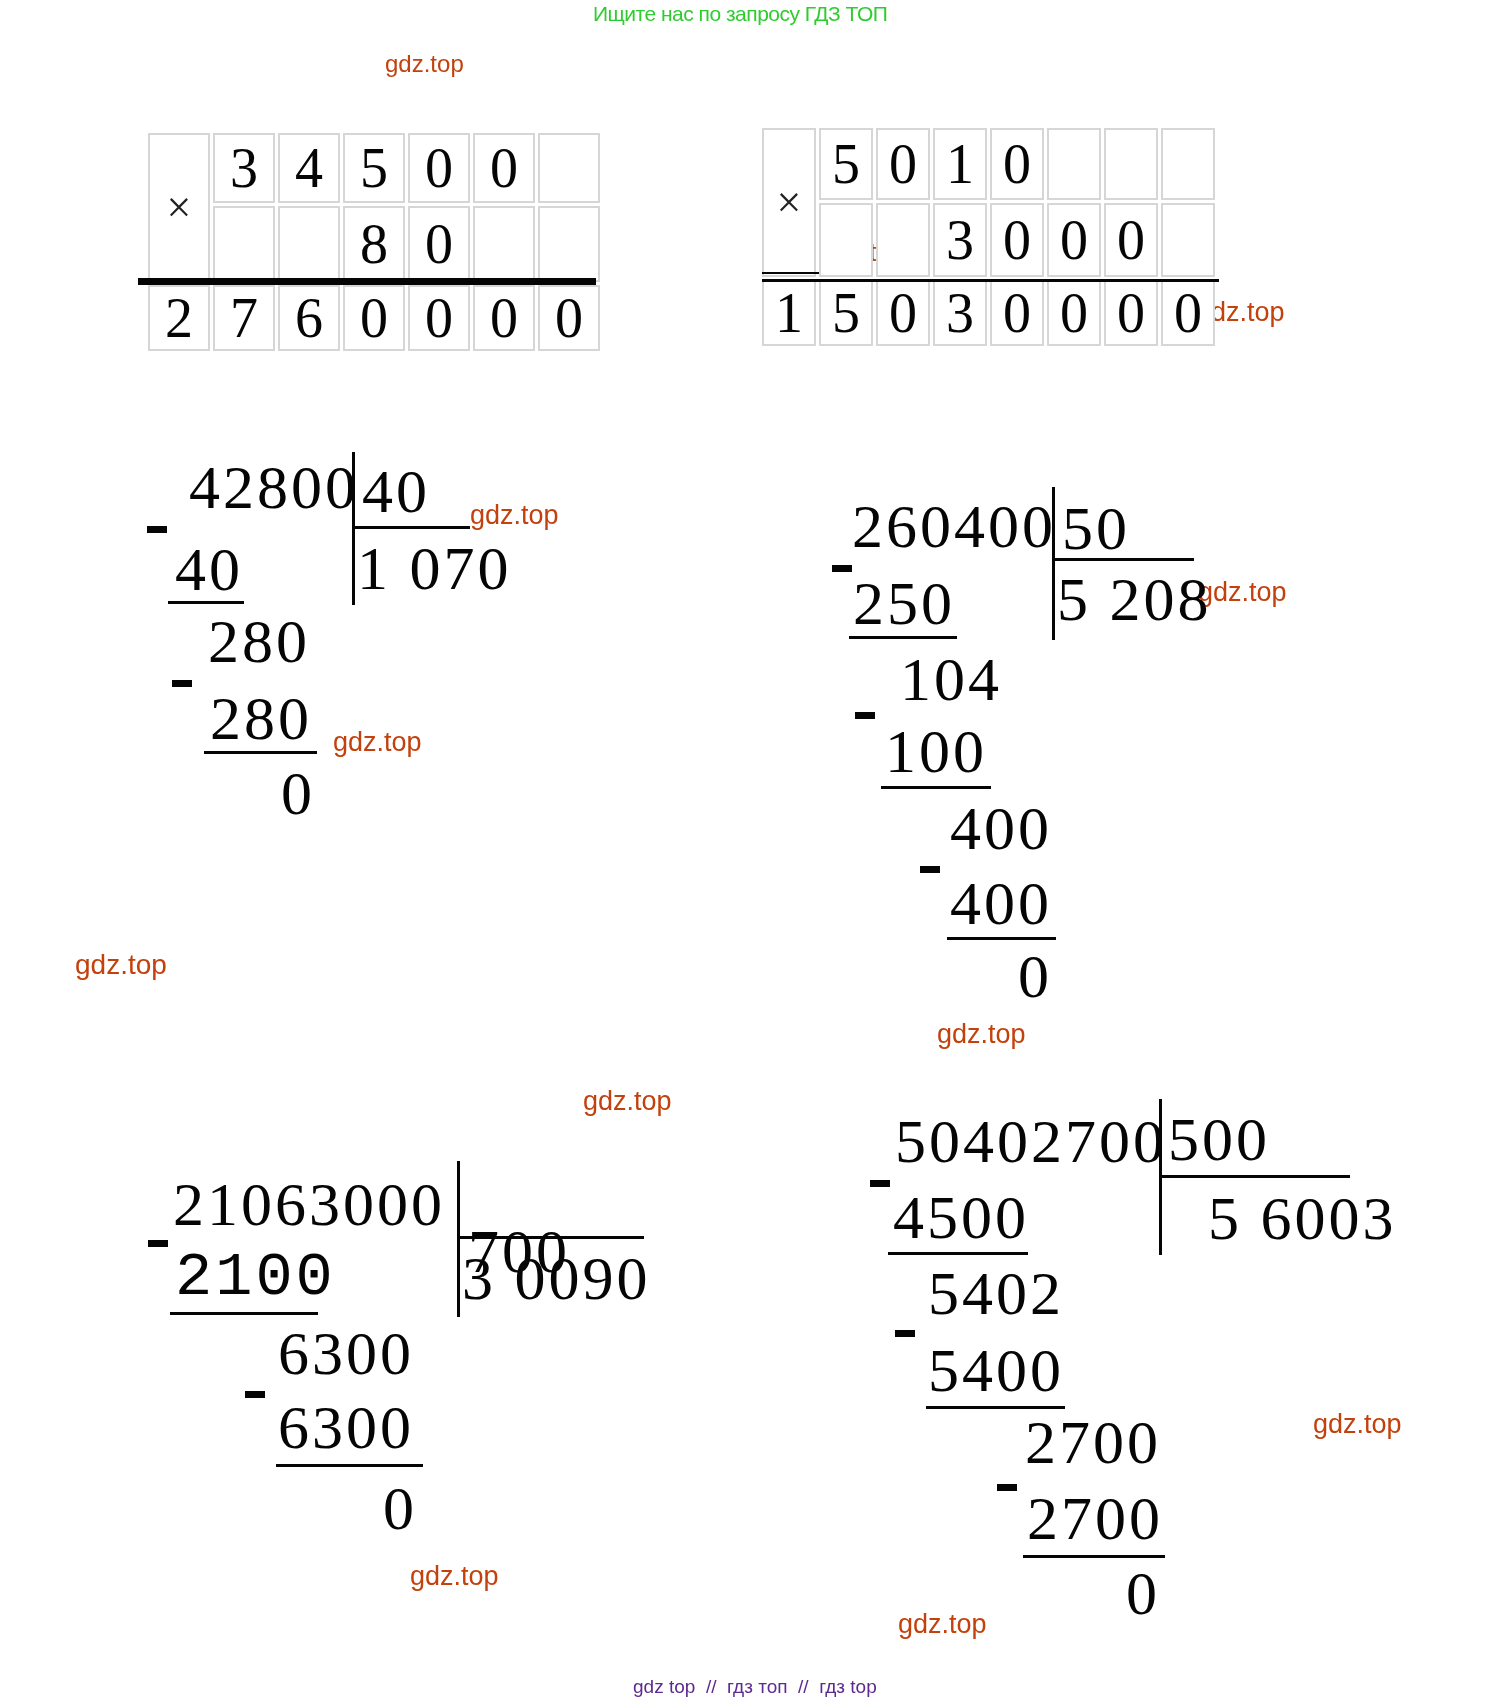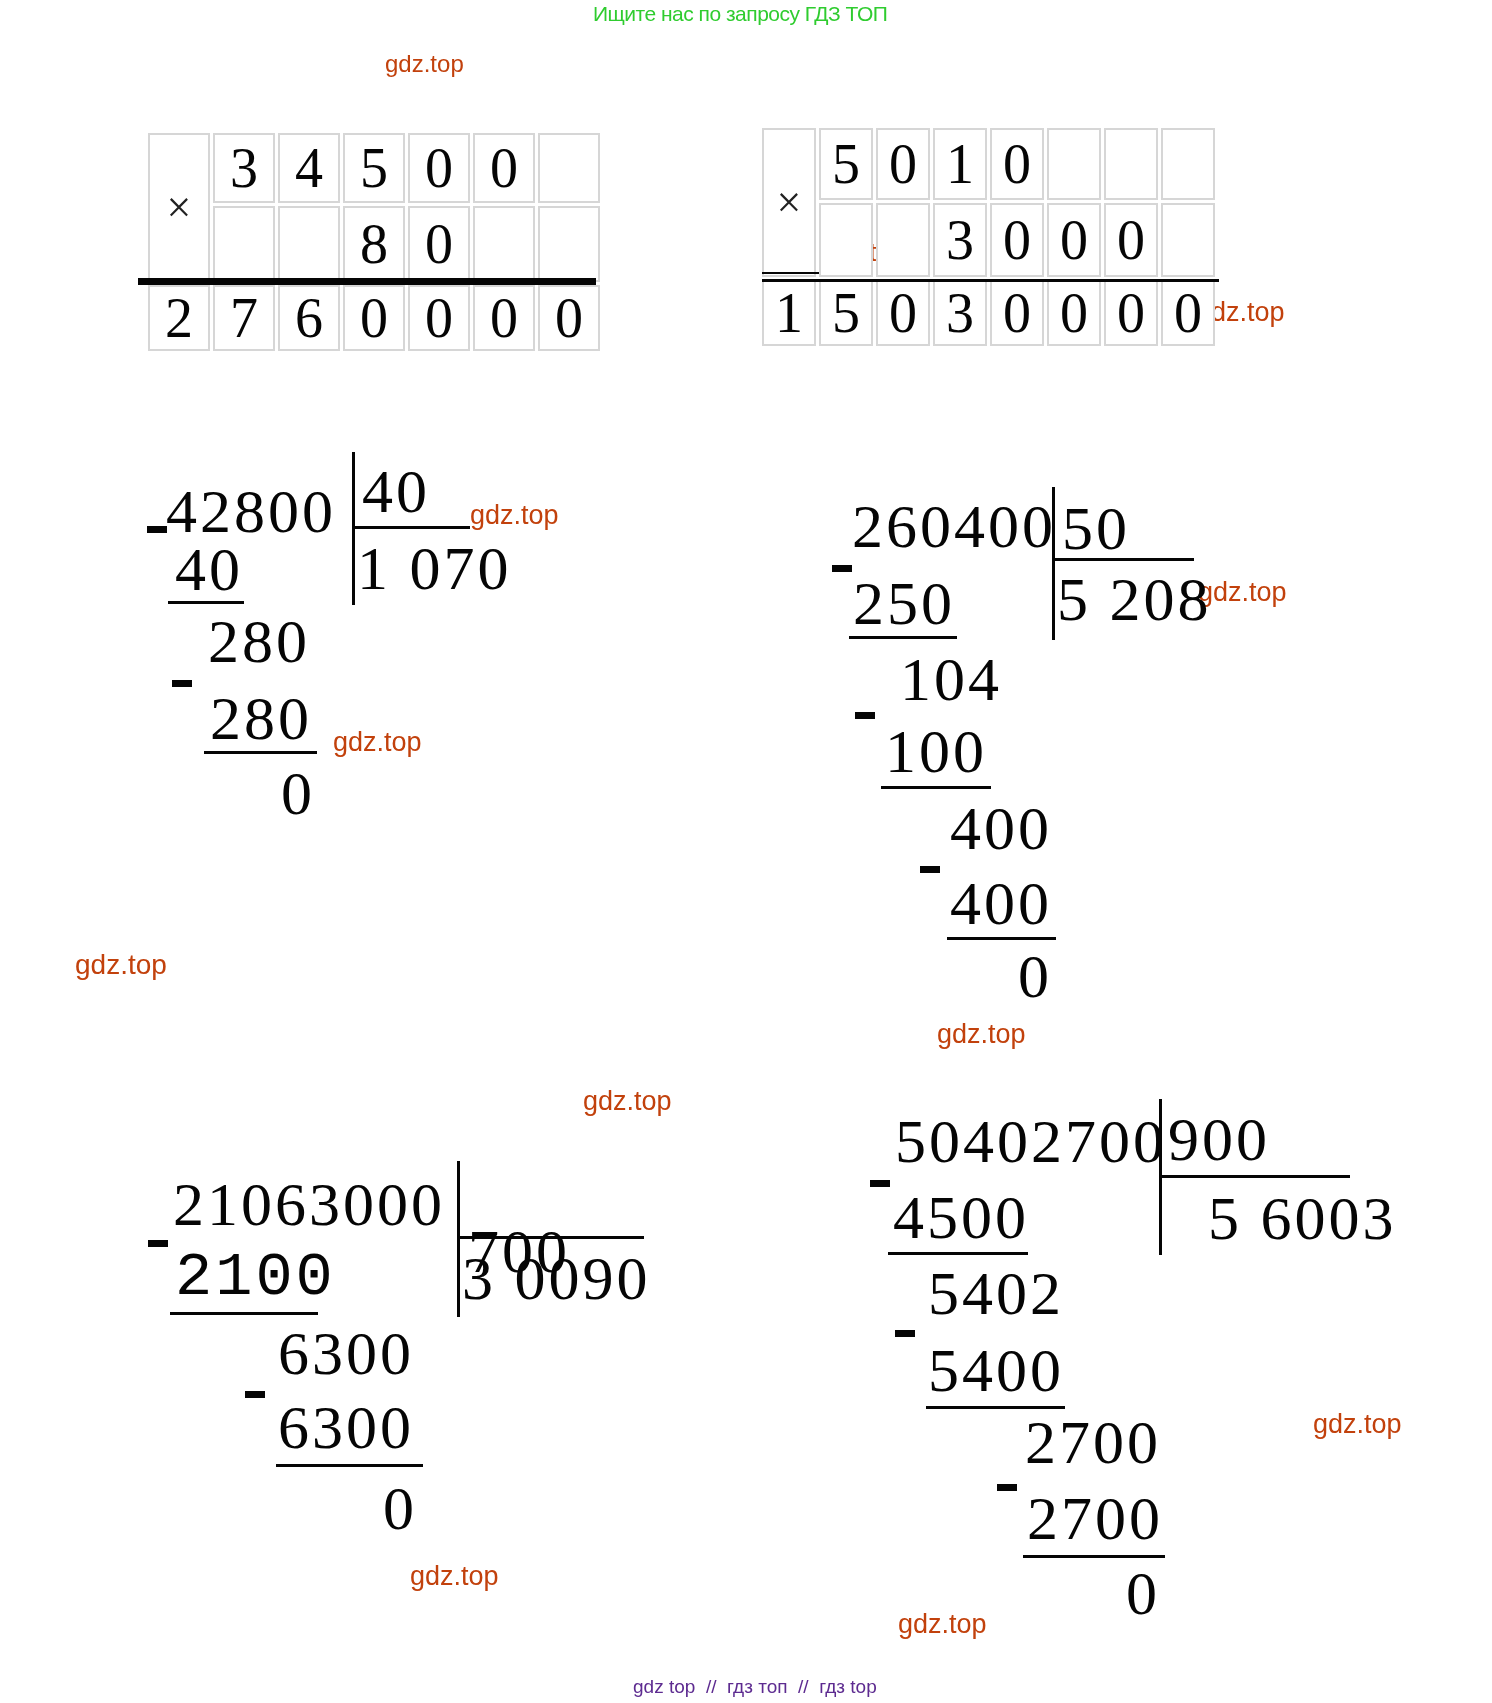--- a/index.html
+++ b/index.html
@@ -88,21 +88,21 @@
     <div class="mc">0</div>
     <div class="mc">3</div>
     <div class="mc">0</div>
     <div class="mc">0</div>
     <div class="mc">0</div>
     <div class="mc">0</div>
   </div>
   <div class="rule" style="left:762px;top:279px;width:457px;height:3px;"></div>
   <div class="rule" style="left:762px;top:272px;width:57px;height:2px;"></div>
 
-  <div class="dnum" style="left:166px;top:456px;margin-top:24px;">42800</div>
+  <div class="dnum" style="left:189px;top:456px;">42800</div>
   <div class="rule" style="left:352px;top:452px;width:3px;height:153px;"></div>
   <div class="dnum" style="left:362px;top:460px;">40</div>
   <div class="rule" style="left:352px;top:526px;width:118px;height:3px;"></div>
   <div class="dnum" style="left:357px;top:537px;">1 070</div>
   <div class="minus" style="left:147px;top:526px;"></div>
   <div class="dnum" style="left:175px;top:538px;">40</div>
   <div class="rule" style="left:168px;top:601px;width:76px;height:3px;"></div>
   <div class="dnum" style="left:208px;top:610px;">280</div>
   <div class="minus" style="left:172px;top:680px;"></div>
   <div class="dnum" style="left:210px;top:687px;">280</div>
@@ -136,21 +136,21 @@
   <div class="dnum" style="left:175px;top:1247px;font-family:Liberation Mono, monospace;">2100</div>
   <div class="rule" style="left:170px;top:1312px;width:148px;height:3px;"></div>
   <div class="dnum" style="left:278px;top:1322px;">6300</div>
   <div class="minus" style="left:245px;top:1391px;"></div>
   <div class="dnum" style="left:278px;top:1396px;">6300</div>
   <div class="rule" style="left:276px;top:1464px;width:147px;height:3px;"></div>
   <div class="dnum" style="left:383px;top:1477px;">0</div>
 
   <div class="dnum" style="left:895px;top:1110px;">50402700</div>
   <div class="rule" style="left:1159px;top:1099px;width:3px;height:156px;"></div>
-  <div class="dnum" style="left:1168px;top:1108px;">900</div>
+  <div class="dnum" style="left:1168px;top:1108px;">500</div>
   <div class="rule" style="left:1159px;top:1175px;width:191px;height:3px;"></div>
   <div class="dnum" style="left:1163px;top:1187px;margin-left:45px;">5 6003</div>
   <div class="minus" style="left:870px;top:1180px;"></div>
   <div class="dnum" style="left:893px;top:1186px;">4500</div>
   <div class="rule" style="left:888px;top:1252px;width:140px;height:3px;"></div>
   <div class="dnum" style="left:928px;top:1262px;">5402</div>
   <div class="minus" style="left:895px;top:1330px;"></div>
   <div class="dnum" style="left:928px;top:1339px;">5400</div>
   <div class="rule" style="left:926px;top:1406px;width:139px;height:3px;"></div>
   <div class="dnum" style="left:1025px;top:1411px;">2700</div>

